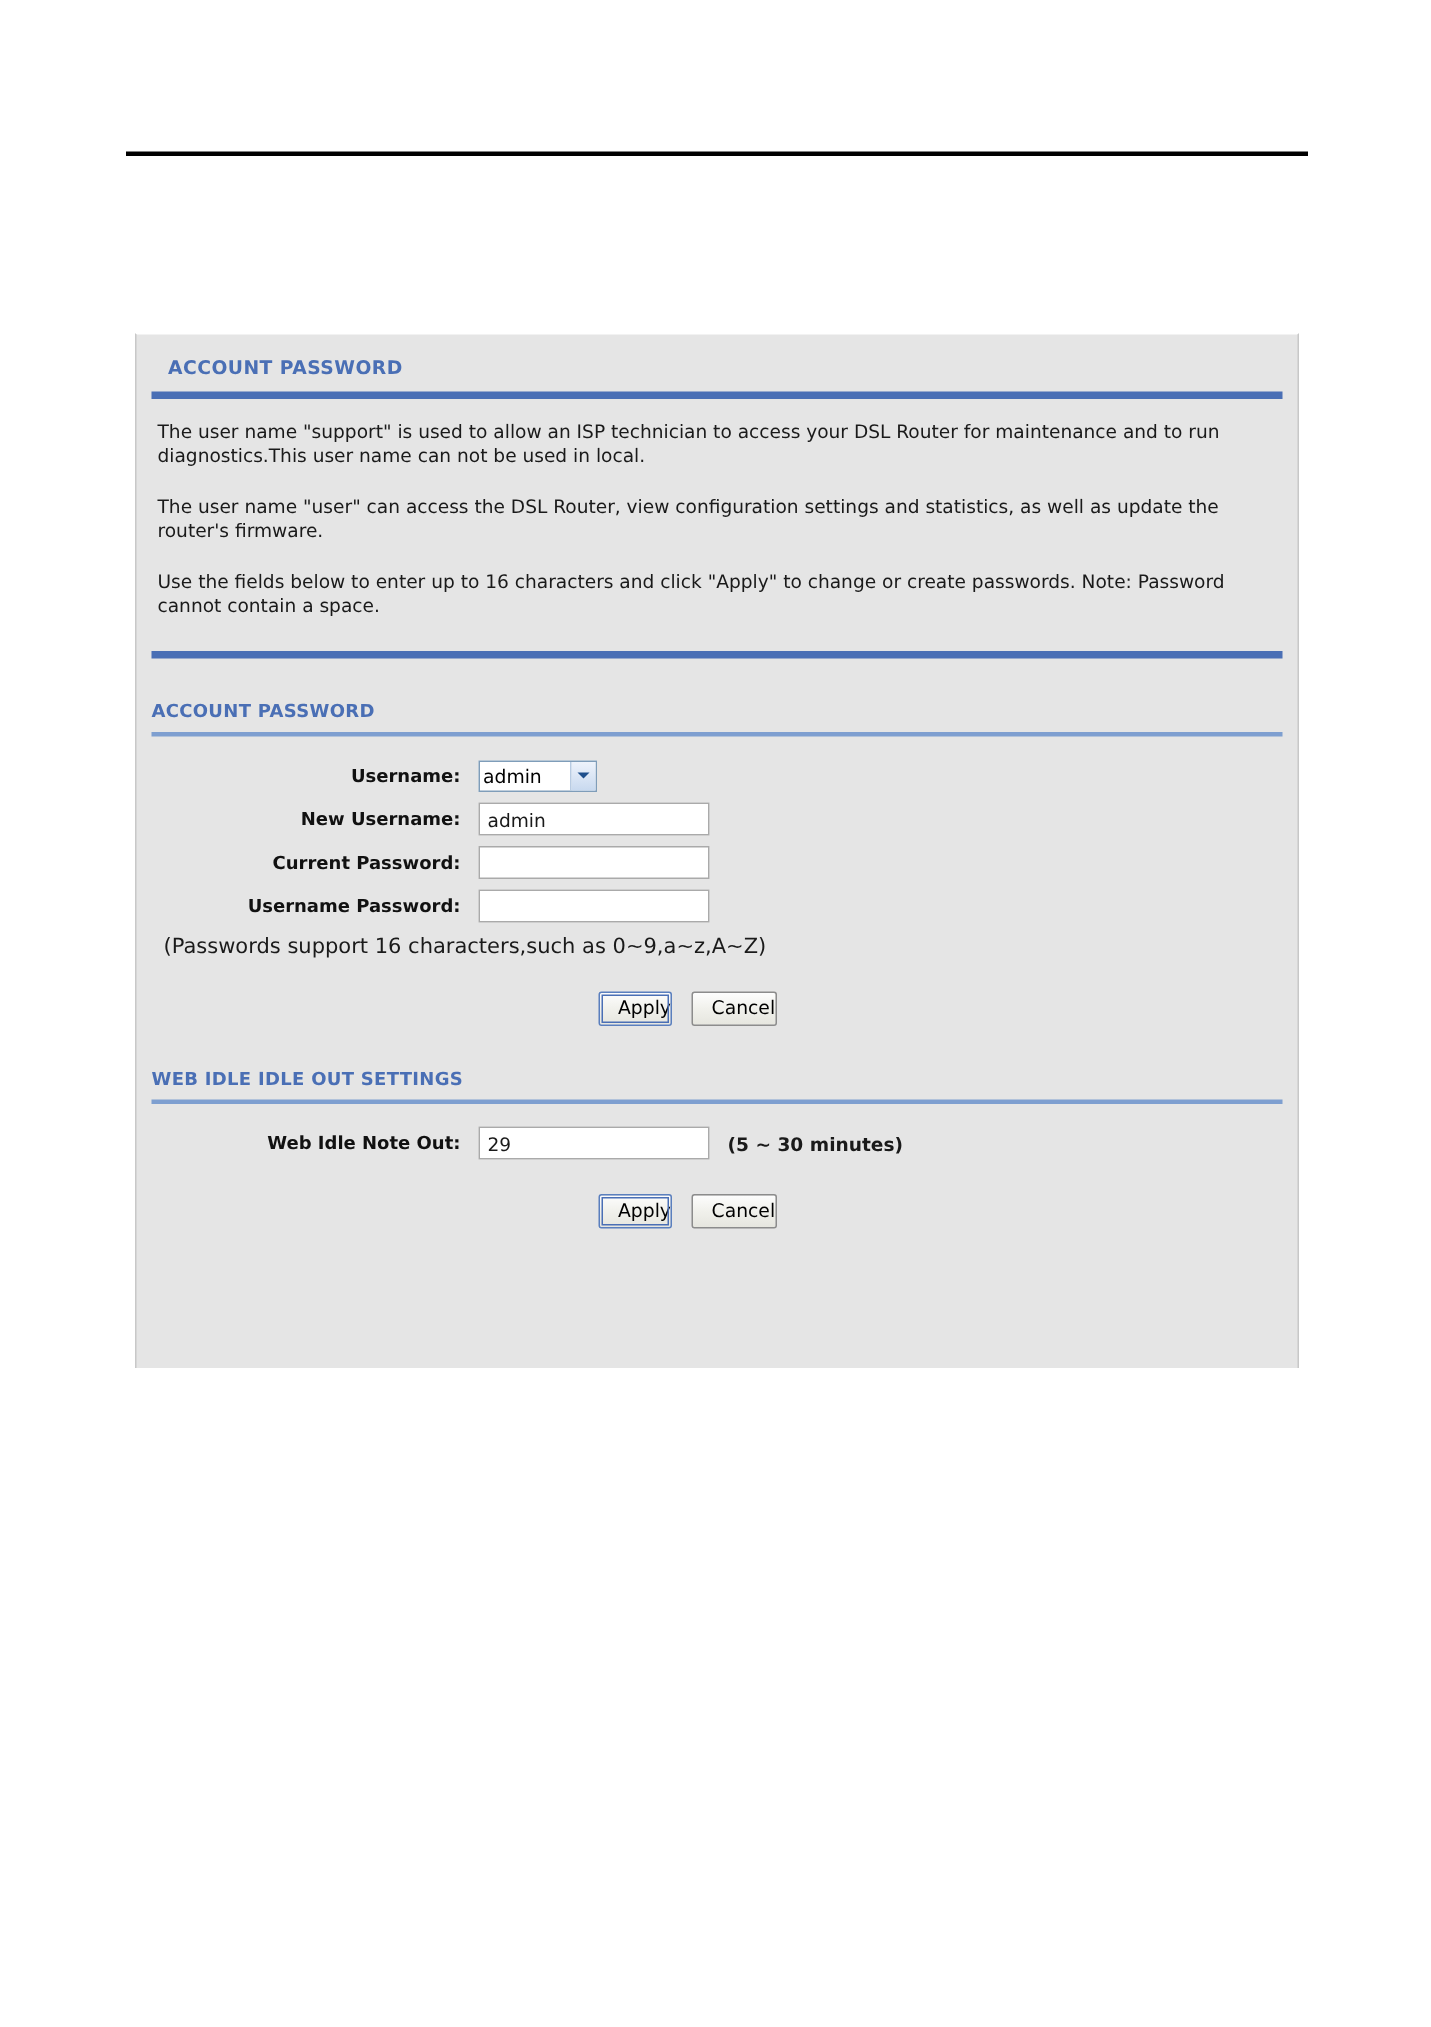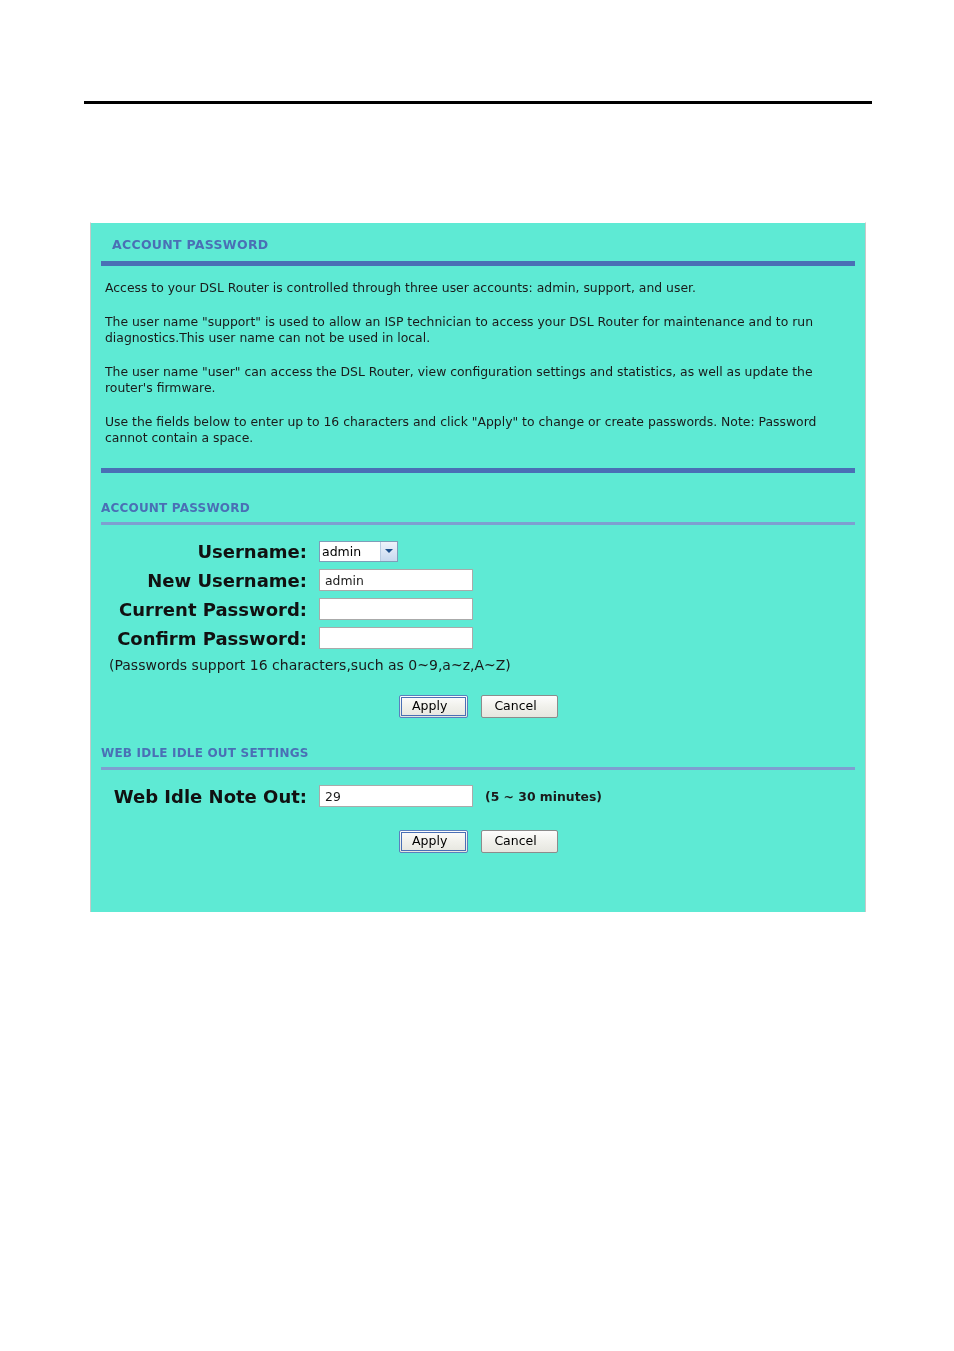--- a/index.html
+++ b/index.html
@@ -29,21 +29,21 @@
   
   .panel {
     position: absolute;
     left: 90px;
     top: 222px;
     width: 776px;
     height: 690px;
     border-left: 1px solid #c8c8c8;
     border-right: 1px solid #c8c8c8;
     border-top: 1px solid #ffffff;
-    background: #5eead4;
+    background: #e5e5e5;
     box-sizing: border-box;
     overflow: hidden;
   }
 
   .panel-title {
     font-size: 12.5px;
     font-weight: bold;
     color: #4a6fb5;
     letter-spacing: 0.3px;
     padding: 14px 0 0 21px;
@@ -95,21 +95,21 @@
   .form-row {
     display: flex;
     align-items: center;
     margin-bottom: 5px;
     height: 24px;
   }
   .form-label {
     width: 218px;
     text-align: right;
     padding-right: 12px;
-    font-size: 18px;
+    font-size: 12px;
     font-weight: bold;
     color: #111111;
     box-sizing: border-box;
     white-space: nowrap;
   }
 
   
   select.xp-select {
     font-family: "DejaVu Sans", "Liberation Sans", sans-serif;
     font-size: 12.5px;
@@ -184,21 +184,21 @@
     margin-top: 22px;
     padding-left: 298px;
   }
   button.xp-btn {
     font-family: "DejaVu Sans", "Liberation Sans", sans-serif;
     font-size: 12.5px;
     color: #000000;
     background: linear-gradient(to bottom, #fdfdfd 0%, #f1f1ec 48%, #e6e6df 100%);
     border: 1px solid #8c8c8c;
     border-radius: 2px;
-    padding: 3px 20px 4px 12px;
+    padding: 3px 0 4px 12px;
     margin-right: 8px;
     cursor: pointer;
     line-height: 14px;
   }
   button.xp-btn.focused {
     outline: 1px solid #4a6fb5;
     outline-offset: -3px;
     border-color: #5a7fbe;
   }
 
@@ -208,21 +208,20 @@
 <body>
 
 <div class="doc-header-rule"></div>
 
 <div class="panel">
 
   <div class="panel-title">ACCOUNT PASSWORD</div>
   <div class="rule-thick"></div>
 
   <div class="intro">
-    <p>Access to your DSL Router is controlled through three user accounts: admin, support, and user.</p>
     <p>The user name "support" is used to allow an ISP technician to access your DSL Router for maintenance and to run diagnostics.This user name can not be used in local.</p>
     <p>The user name "user" can access the DSL Router, view configuration settings and statistics, as well as update the router's firmware.</p>
     <p>Use the fields below to enter up to 16 characters and click "Apply" to change or create passwords. Note: Password cannot contain a space.</p>
   </div>
 
   <div class="rule-thick-2"></div>
 
   <div class="section">
     <div class="section-title">ACCOUNT PASSWORD</div>
     <div class="rule-thin"></div>
@@ -246,21 +245,21 @@
         <input class="txt" type="text" value="admin" style="">
       </div>
 
       <div class="form-row">
         <div class="form-label">Current Password:</div>
         <input class="txt" type="password" value="" style="">
       </div>
 
 
       <div class="form-row">
-        <div class="form-label">Confirm Password:</div>
+        <div class="form-label">Username Password:</div>
         <input class="txt" type="password" value="" style="">
       </div>
 
       <div class="hint-note">(Passwords support 16 characters,such as 0~9,a~z,A~Z)</div>
 
       <div class="btn-row">
         <button class="xp-btn focused">Apply</button>
         <button class="xp-btn">Cancel</button>
       </div>
 

